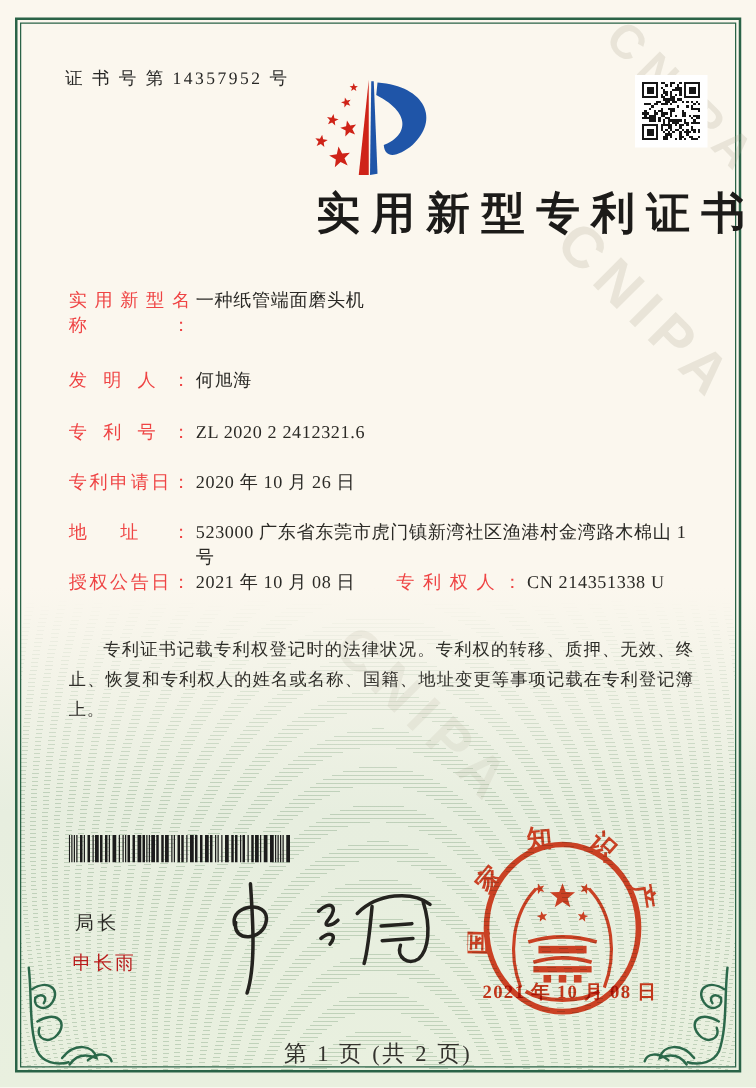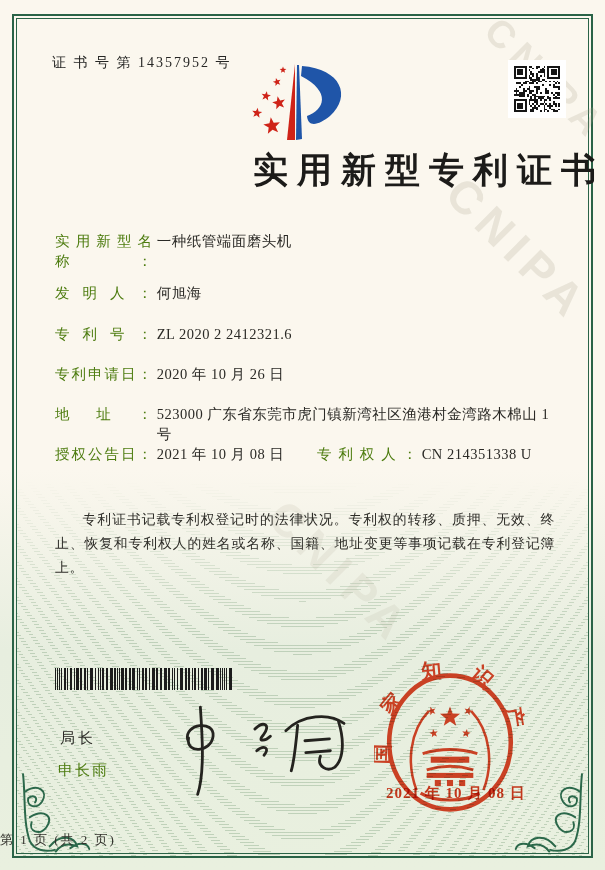--- a/index.html
+++ b/index.html
@@ -38,45 +38,45 @@
   .qr{position:absolute;left:508px;top:60px;width:58px;height:58px;background:#fff;padding:2px;box-sizing:border-box;}
   .qr svg{width:100%;height:100%;display:block;fill:#161616;}
 
   .title{position:absolute;left:0;right:0;top:147px;text-align:right;
     font-size:35px;font-weight:700;letter-spacing:9px;color:#1c1b19;}
 
   .fields{position:absolute;left:55px;top:231px;width:500px;font-size:14.5px;}
   .row{position:relative;margin:0;line-height:20px;}
   .lbl{display:inline-block;width:97px;text-align:justify;text-align-last:justify;
        vertical-align:top;color:#29282४;}
-  .lbl{color:#4d7c0f;}
+  .lbl{color:#ef4444;}
   .val{display:inline-block;vertical-align:top;max-width:398px;margin-left:1px;letter-spacing:.5px;}
-  .r-name{top:0px;} .r-inv{margin-top:12px;} .r-pat{margin-top:21px;} .r-file{margin-top:20px;}
+  .r-name{top:0px;} .r-inv{margin-top:24px;} .r-pat{margin-top:21px;} .r-file{margin-top:20px;}
   .r-owner{margin-top:20px;} .r-addr{margin-top:20px;} .r-grant{margin-top:0;}
   .grant2{position:absolute;left:262px;top:0;white-space:nowrap;}
   .grant2 .lbl{width:100px;}
 
   .paras{position:absolute;left:55px;top:508px;width:500px;font-size:13.8px;
     line-height:24px;text-align:justify;letter-spacing:.6px;color:#2e2d28;}
   .paras p{margin:0;text-indent:2em;}
 
   .barcode{position:absolute;left:55px;top:668px;width:180px;height:22px;}
   .barcode svg{width:100%;height:100%;display:block;fill:#1c1c1c;}
 
   .director{position:absolute;left:60px;top:729px;font-size:15px;letter-spacing:3px;color:#2a2925;}
-  .director-name{position:absolute;left:58px;top:761px;font-size:15px;letter-spacing:2px;color:#4d7c0f;}
+  .director-name{position:absolute;left:58px;top:761px;font-size:15px;letter-spacing:2px;color:#b91c1c;}
   .signature{position:absolute;left:158px;top:698px;width:212px;height:100px;}
   .signature svg{width:100%;height:100%;}
 
   .seal{position:absolute;left:374px;top:660px;width:152px;height:168px;mix-blend-mode:multiply;opacity:.95;}
   .seal svg{width:100%;height:100%;}
   .seal-date{position:absolute;left:386px;top:784px;font-size:15px;font-weight:700;
     color:#d63a1e;letter-spacing:1px;mix-blend-mode:multiply;}
 
-  .footer{position:absolute;left:0;right:0;top:831px;text-align:left;font-size:13px;
+  .footer{position:absolute;left:0;right:0;top:831px;text-align:center;font-size:18px;
     letter-spacing:2px;color:#33322d;}
 </style>
 </head>
 <body>
 
 <div class="page">
 
   <div class="greenwash"></div>
   <div class="waves"></div>
   <div class="frame"></div>

